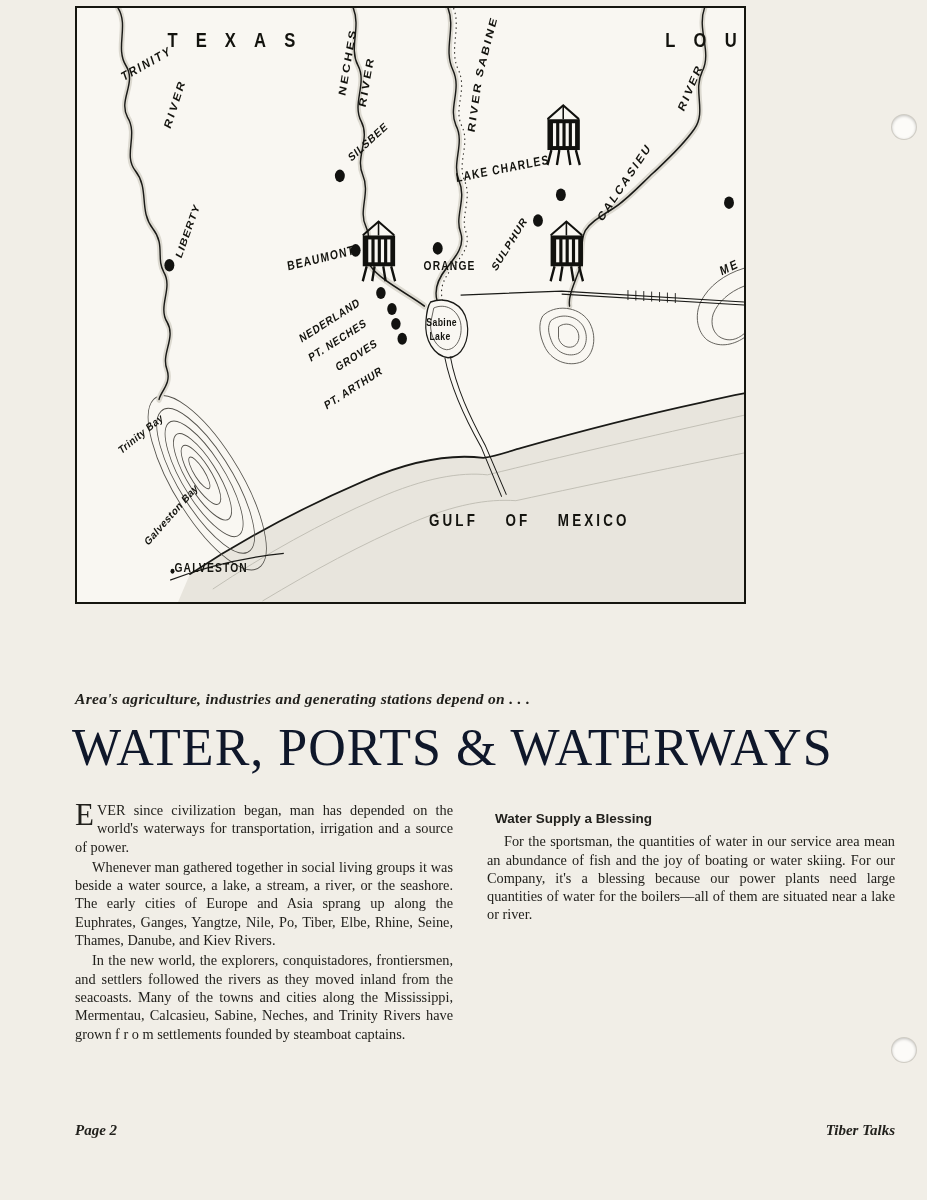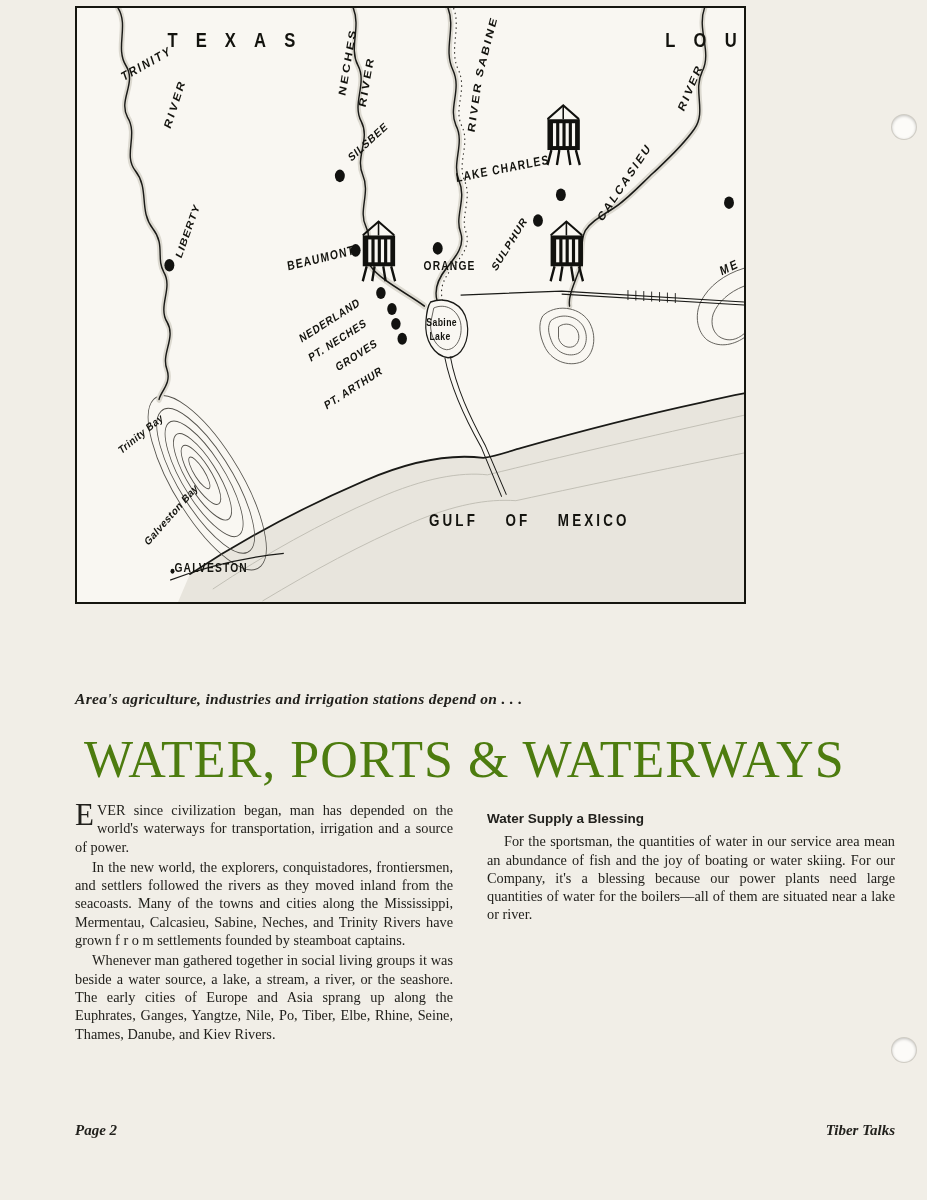--- a/index.html
+++ b/index.html
@@ -27,30 +27,30 @@
   .m-lake{font-size:11px;letter-spacing:.5px;}
   .m-gulf{font-size:17px;letter-spacing:4px;word-spacing:26px;}
   
   .hole{position:absolute;width:24px;height:24px;border-radius:50%;background:#fcfbf8;
         box-shadow:inset 0 1px 3px rgba(0,0,0,.22),0 0 0 1px #cfccc4;}
   .hole-top{left:892px;top:115px;}
   .hole-bottom{left:892px;top:1038px;}
   
   .kicker{position:absolute;left:75px;top:690px;margin:0;font-style:italic;font-weight:bold;
           font-size:15.5px;letter-spacing:.3px;}
-  .headline{position:absolute;left:72px;top:718px;margin:12px;font-weight:normal;
-            font-size:52px;letter-spacing:1px;white-space:nowrap;color:#4d7c0f;}
+  .headline{position:absolute;left:72px;top:718px;margin:0;font-weight:normal;
+            font-size:52px;letter-spacing:1px;white-space:nowrap;color:#0f172a;}
   .columns{position:absolute;left:75px;top:801px;width:820px;display:flex;gap:34px;}
   .col{font-size:14.3px;line-height:18.3px;text-align:justify;}
   .col-left{width:378px;}
   .col-right{width:408px;}
   .col p{margin:0;}
   .col p.indent{text-indent:17px;margin-top:2px;}
   .dropcap{float:left;font-size:31px;line-height:26px;padding:1px 3px 0 0;}
-  .subhead{margin:9px 0 4px 0;font-family:"Liberation Sans",sans-serif;font-weight:bold;
+  .subhead{margin:9px 0 4px 8px;font-family:"Liberation Sans",sans-serif;font-weight:bold;
            font-size:13.5px;text-align:left;}
   
   .footer{position:absolute;left:75px;top:1122px;width:820px;display:flex;
           justify-content:space-between;font-style:italic;font-weight:bold;font-size:15px;text-align:center;}
 </style>
 </head>
 <body>
 
 <div class="page">
 
@@ -166,28 +166,28 @@
       <text class="m-lake" transform="translate(460,334)">Lake</text>
       <text class="m-bay" transform="translate(83,432) rotate(-33)">Trinity Bay</text>
       <text class="m-bay" transform="translate(122,513) rotate(-42)">Galveston Bay</text>
       <text class="m-gulf" transform="translate(573,521)">GULF OF MEXICO</text>
     </svg>
   </div>
 
   <div class="hole hole-top"></div>
   <div class="hole hole-bottom"></div>
 
-  <p class="kicker">Area's agriculture, industries and irrigation stations depend on . . .</p>
+  <p class="kicker">Area's agriculture, industries and generating stations depend on . . .</p>
   <h1 class="headline">WATER, PORTS &amp; WATERWAYS</h1>
 
   <div class="columns">
     <div class="col col-left">
       <p><span class="dropcap">E</span><span>VER since civilization began, man has depended on the world's waterways for transportation, irrigation and a source of power.</span></p>
+      <p class="indent">Whenever man gathered together in social living groups it was beside a water source, a lake, a stream, a river, or the seashore. The early cities of Europe and Asia sprang up along the Euphrates, Ganges, Yangtze, Nile, Po, Tiber, Elbe, Rhine, Seine, Thames, Danube, and Kiev Rivers.</p>
       <p class="indent">In the new world, the explorers, conquistadores, frontiersmen, and settlers followed the rivers as they moved inland from the seacoasts. Many of the towns and cities along the Mississippi, Mermentau, Calcasieu, Sabine, Neches, and Trinity Rivers have grown f r o m settlements founded by steamboat captains.</p>
-      <p class="indent">Whenever man gathered together in social living groups it was beside a water source, a lake, a stream, a river, or the seashore. The early cities of Europe and Asia sprang up along the Euphrates, Ganges, Yangtze, Nile, Po, Tiber, Elbe, Rhine, Seine, Thames, Danube, and Kiev Rivers.</p>
     </div>
     <div class="col col-right">
       <h3 class="subhead">Water Supply a Blessing</h3>
       <p class="indent">For the sportsman, the quantities of water in our service area mean an abundance of fish and the joy of boating or water skiing. For our Company, it's a blessing because our power plants need large quantities of water for the boilers—all of them are situated near a lake or river.</p>
     </div>
   </div>
 
   <div class="footer">
     <span>Page 2</span>
     <span>Tiber Talks</span>

